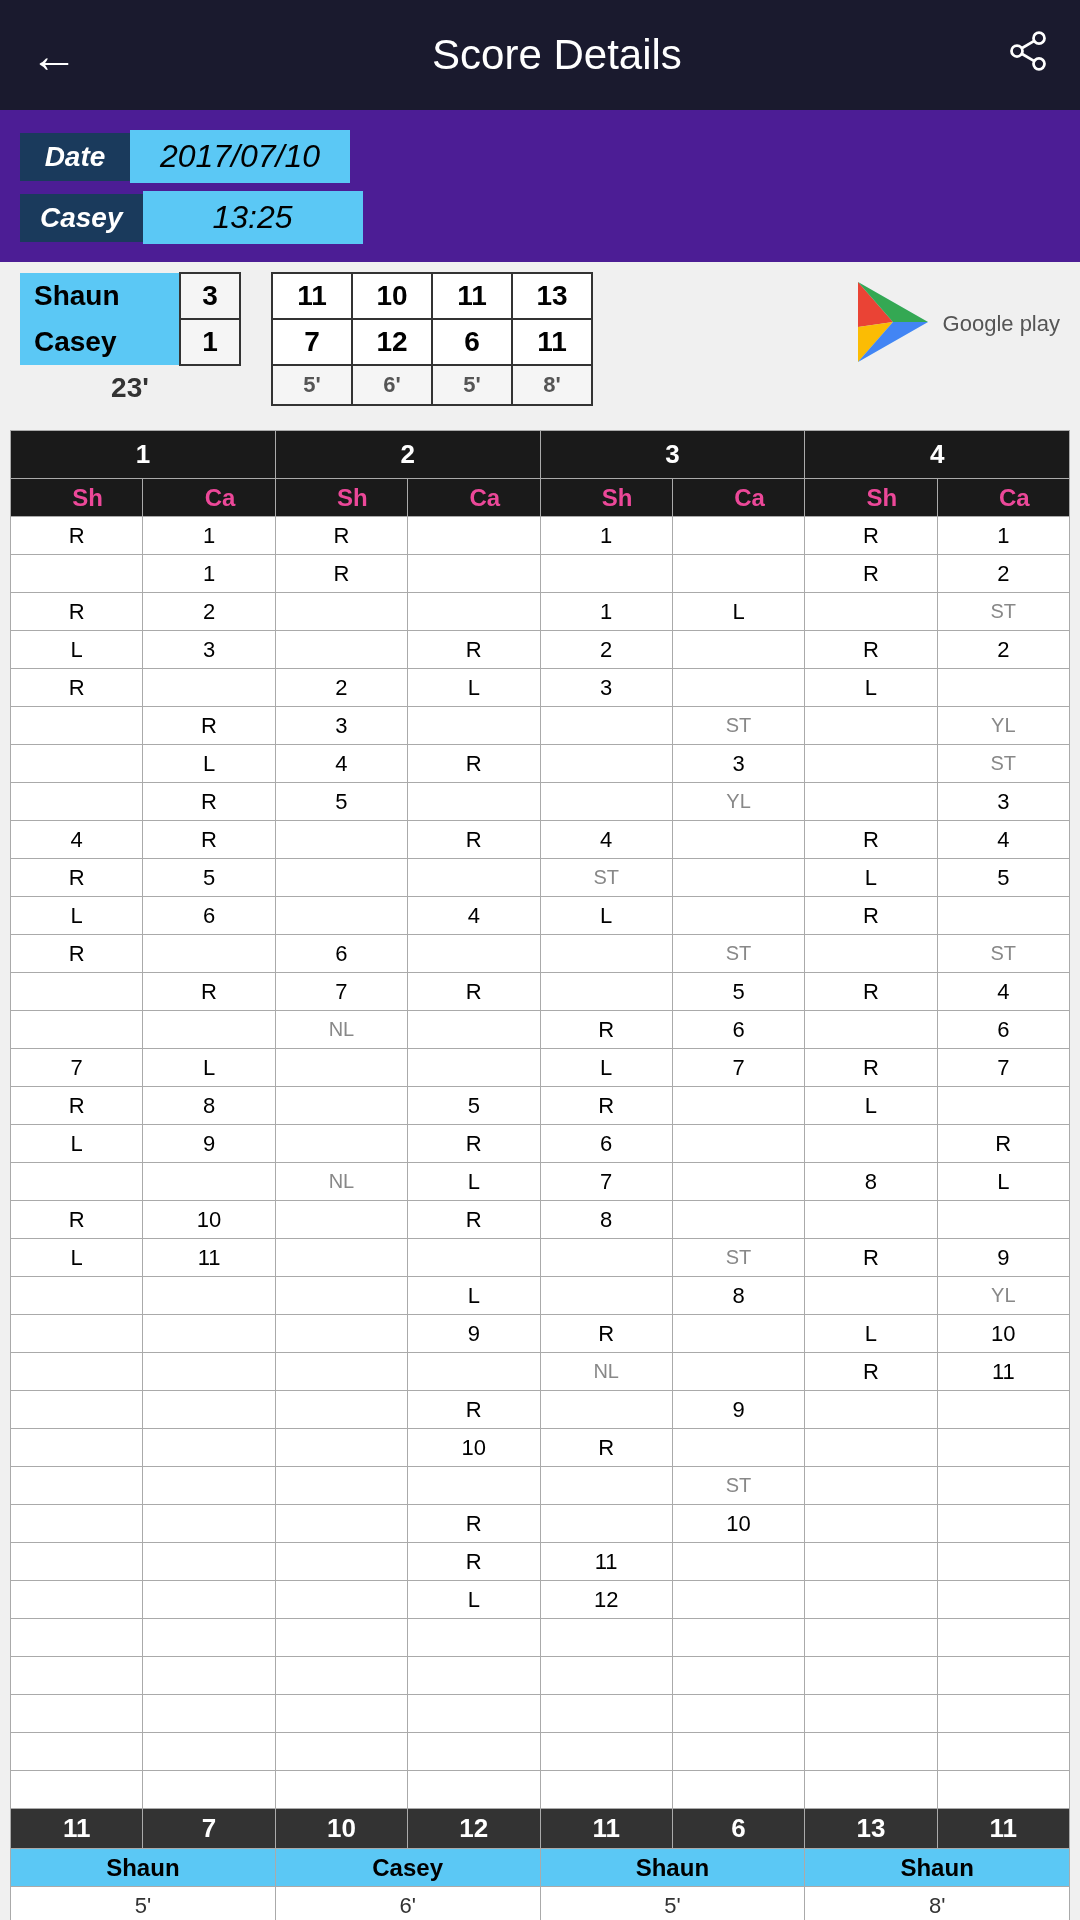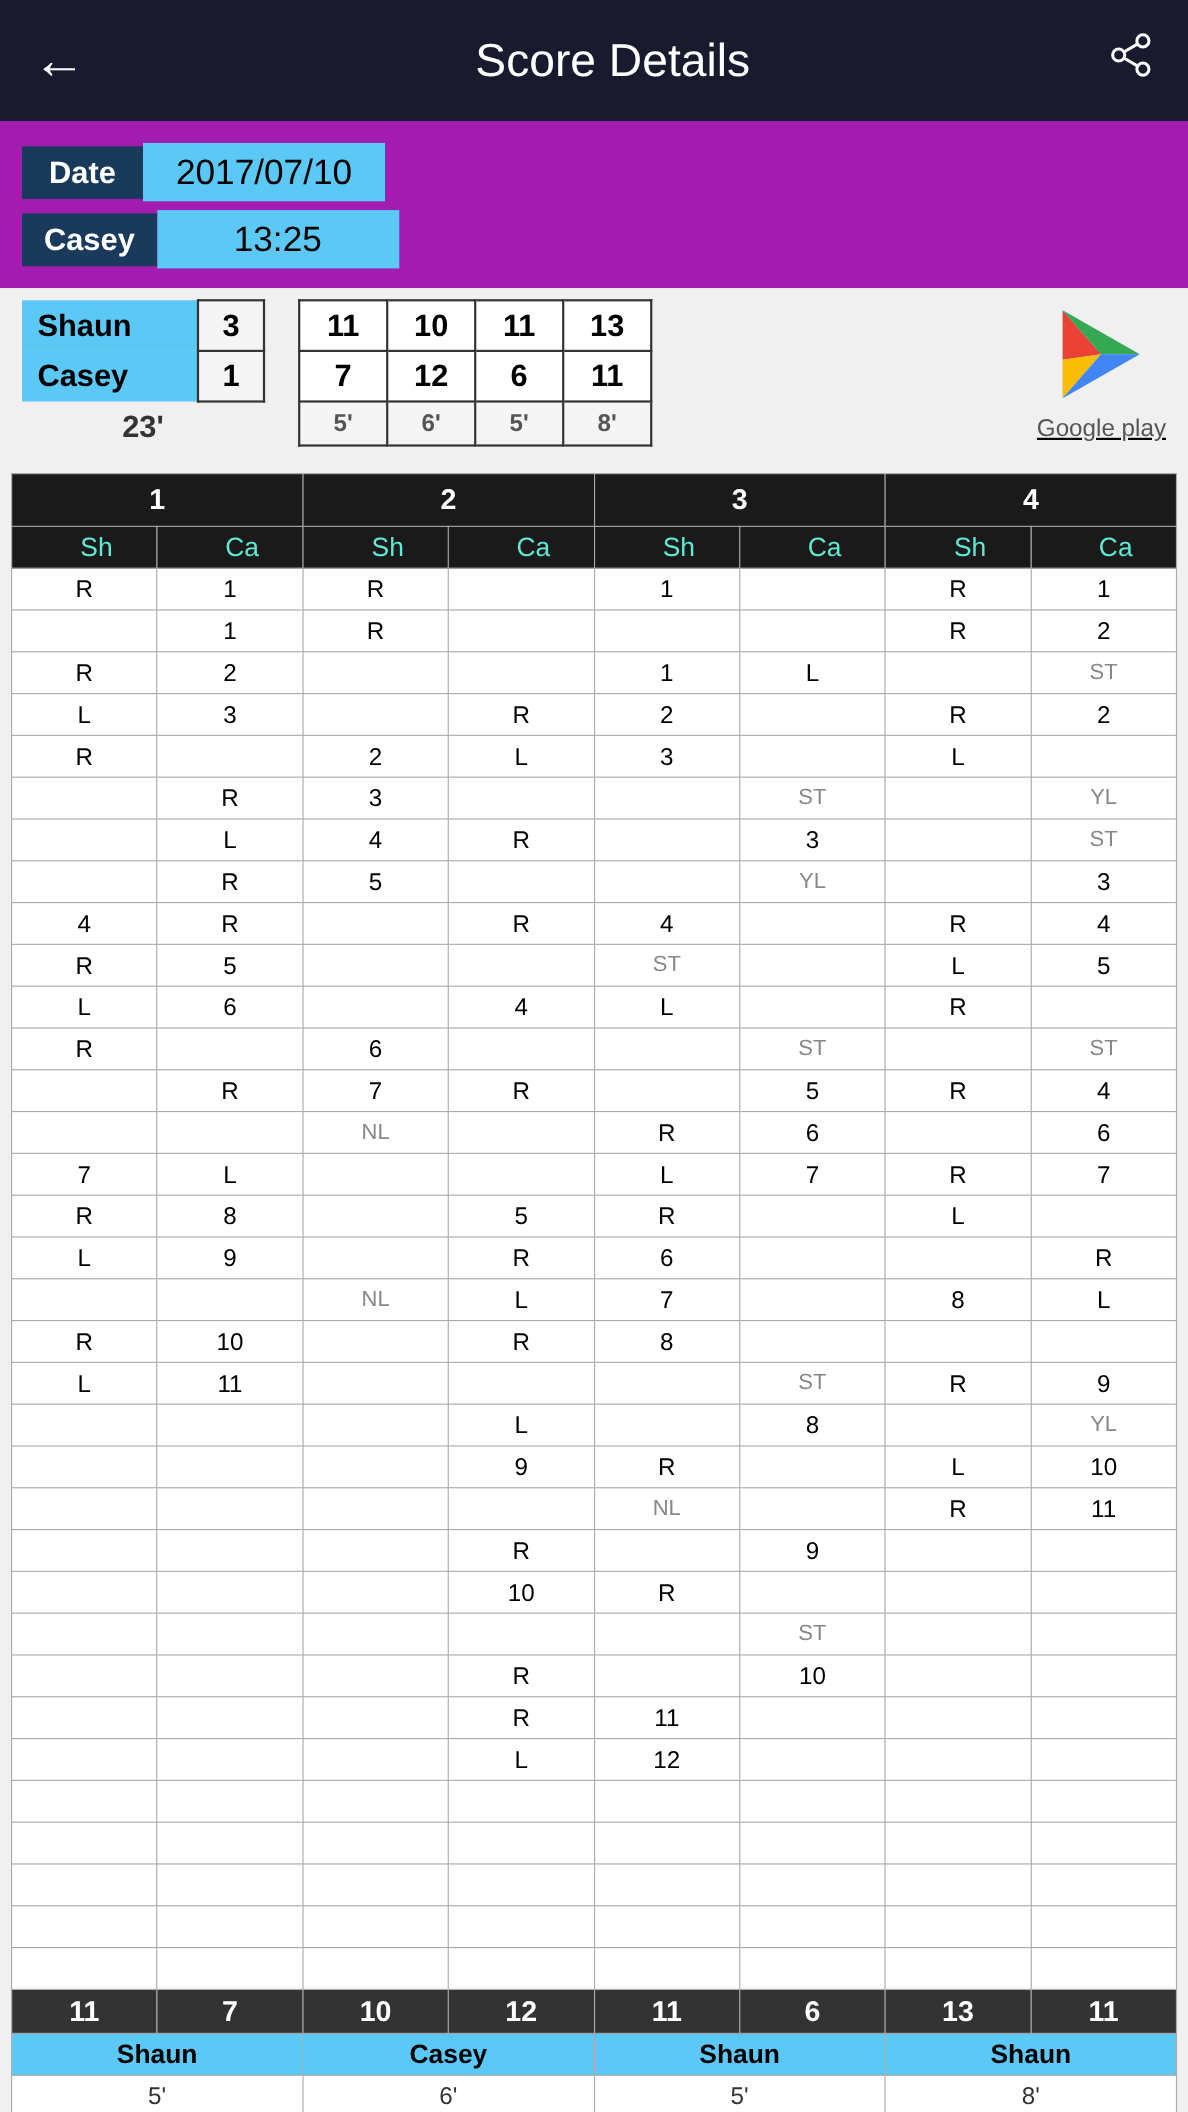--- a/index.html
+++ b/index.html
@@ -32,22 +32,23 @@
       font-size: 42px;
       font-weight: normal;
     }
     .header-share {
       font-size: 38px;
       cursor: pointer;
     }
 
     
     .datetime-section {
-      background: #a21caf;
+      background: #4c1d95;
       padding: 20px 20px 10px 20px;
+      font-style: italic;
     }
     .datetime-row {
       display: flex;
       align-items: center;
       margin-bottom: 8px;
     }
     .datetime-label {
       background: #1a3a5c;
       color: white;
       padding: 8px 20px;
@@ -110,25 +111,23 @@
       font-size: 28px;
       font-weight: bold;
       padding: 6px 14px;
       min-width: 80px;
       background: white;
     }
 
     
     .google-play-area {
       display: flex;
-      flex-direction: column;
       align-items: center;
       justify-content: flex-start;
       margin-left: auto;
-      text-decoration: underline;
     }
     .gplay-icon {
       width: 100px;
       height: 100px;
     }
     .gplay-label {
       font-size: 22px;
       color: #555;
       margin-top: 4px;
     }
@@ -155,23 +154,23 @@
     .set-header th {
       background: #1a1a1a;
       color: white;
       font-size: 26px;
       font-weight: bold;
       padding: 8px 4px;
     }
     
     .player-subheader th {
       background: #1a1a1a;
-      color: #5eead4;
+      color: #ec4899;
       font-size: 24px;
-      font-weight: normal;
+      font-weight: bold;
       padding-left: 24px;
     }
     
     .detail-table tbody tr td {
       background: white;
       color: #000;
       font-size: 22px;
     }
     
     .totals-row td {

